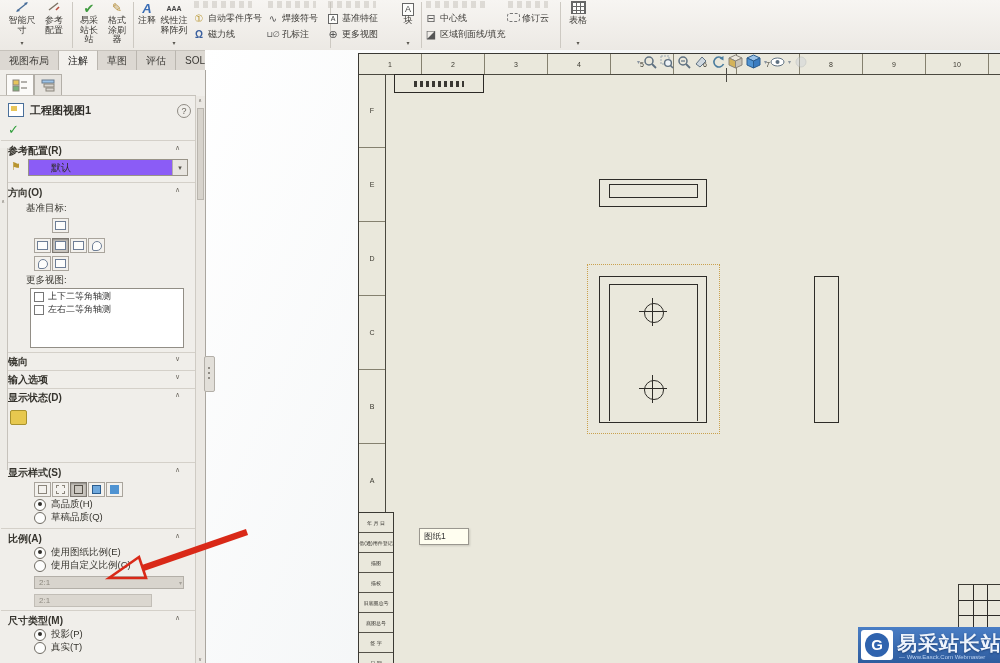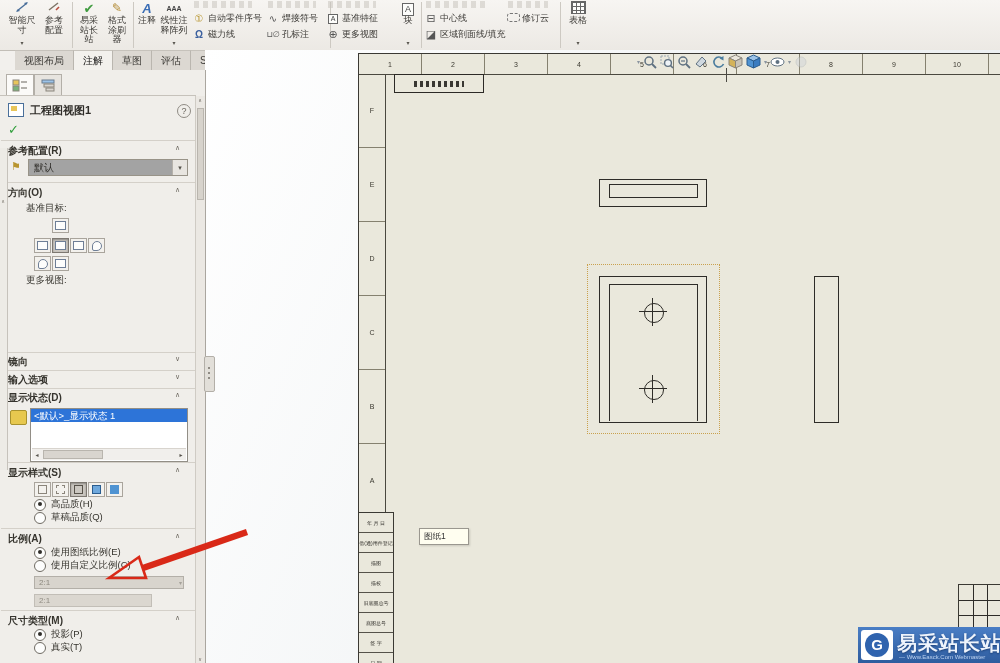--- a/index.html
+++ b/index.html
@@ -18,21 +18,21 @@
   .rcut{height:7px;margin:0 0 2px 2px;background:repeating-linear-gradient(90deg,#c9c5be 0 5px,rgba(0,0,0,0) 5px 9px);opacity:.55}
   .rsm{height:16px;display:flex;align-items:center;font-size:9px;color:#3e3c38;white-space:nowrap}
   .sic{flex:0 0 14px;width:14px;text-align:center;margin-right:2px;font-size:10px}
   .boxA{display:inline-block;border:1px solid #666;font-size:7px;line-height:8px;padding:0 2px;color:#444;background:#fdfdfb}
   .cloudic{display:inline-block;width:11px;height:7px;border:1px dashed #777;border-radius:3px}
   .tblic{display:inline-block;width:13px;height:11px;border:1px solid #666;
          background-image:linear-gradient(#666 1px,transparent 1px),linear-gradient(90deg,#666 1px,transparent 1px);
          background-size:4px 4px;background-color:#fdfdfb}
 
   
-  .tabstrip{position:absolute;left:15px;top:50px;width:312px;height:20px;display:flex;background:#14532d;border-bottom:1px solid #b2aea7}
+  .tabstrip{position:absolute;left:0;top:50px;width:312px;height:20px;display:flex;background:#14532d;border-bottom:1px solid #b2aea7}
   .ctab{padding:0 9px;font-size:10px;line-height:19px;color:#3a3834;background:#dcd8d2;
         border-right:1px solid #bab6af;border-top:1px solid #c6c2bb;white-space:nowrap}
   .ctab.active{background:#f3f1ed;color:#161514}
 
   
   .graphics{position:absolute;left:205px;top:50px;width:795px;height:613px;
             background:linear-gradient(115deg,#ffffff,#f4f6f7 45%,#e6eaed)}
   .sheet{position:absolute;left:153px;top:3px;width:642px;height:610px;background:#eae8dc;
          border-left:1.5px solid #3b3933;border-top:1.5px solid #3b3933}
   .zrow{position:absolute;left:0;top:0;width:642px;height:20px;display:flex;border-bottom:1px solid #4a483f}
@@ -72,22 +72,22 @@
   .dv-icon{position:relative;width:14px;height:12px;border:1px solid #4a6f9a;background:#fff;margin-right:6px}
   .dv-icon i{position:absolute;left:2px;top:2px;width:6px;height:5px;background:#e8c55a}
   .pmtitle{font-size:11px;font-weight:bold;color:#2f2d29}
   .help{position:absolute;right:14px;top:34px;width:12px;height:12px;border:1px solid #8f8b84;border-radius:50%;
         font-size:9px;color:#6b675f;text-align:center;line-height:12px}
   .okcheck{position:absolute;left:8px;top:52px;color:#2e9e3a;font-size:13px;font-weight:bold}
   .hr{position:absolute;left:1px;right:9px;height:1px;background:#d4d0c9}
   .sech{position:absolute;left:8px;width:178px;font-size:10px;font-weight:bold;color:#36342e;height:13px}
   .caret{position:absolute;right:6px;top:0;font-size:7px;color:#6e6a62;font-weight:normal}
   .cfgicon{position:absolute;left:11px;top:90px;color:#b8952f;font-size:11px}
-  .combo{position:absolute;left:28px;top:89px;width:160px;height:17px;background:#a3a3a3;border:1px solid #989388;
-         font-size:10px;color:#2f2d29;line-height:16px;padding-left:5px;box-sizing:border-box}
+  .combo{position:absolute;left:28px;top:89px;width:160px;height:17px;background:#8b5cf6;border:1px solid #989388;
+         font-size:10px;color:#2f2d29;line-height:16px;padding-left:22px;box-sizing:border-box}
   .cdd{position:absolute;right:0;top:0;bottom:0;width:14px;border-left:1px solid #b5b1aa;background:#e8e5e0;
        font-size:7px;text-align:center;line-height:15px;color:#55524b}
   .plab{position:absolute;font-size:9.5px;color:#36342e}
   .vbrow{position:absolute;display:flex}
   .vb{width:17px;height:15px;border:1px solid #a9a49c;background:#f3f1ed;display:flex;align-items:center;
       justify-content:center;margin-right:1px;box-sizing:border-box}
   .vb i{display:block;width:9px;height:7px;border:1px solid #6e7e96;background:#fdfdfc}
   .vb.iso i{border-radius:50% 50% 50% 2px;width:8px;height:8px}
   .vb.selected{background:#cbc7c0;border-color:#7d7871;box-shadow:inset 0 1px 2px rgba(0,0,0,.3)}
   .morebox{position:absolute;left:30px;top:218px;width:152px;height:58px;background:#fff;border:1px solid #928e86;overflow:hidden}
@@ -527,49 +527,49 @@
     <div class="vbrow" style="left:34px;top:186px">
 
     <div class="vb iso">
           <i></i>
         </div>
         <div class="vb">
           <i></i>
         </div>
       </div>
     <div class="plab" style="left:26px;top:204px">更多视图:</div>
+    <div class="morebox">
+
+        <div class="mvi">
+          <span class="cb"></span>
+          <span>上下二等角轴测</span>
+        </div>
+
+        <div class="mvi">
+          <span class="cb"></span>
+          <span>左右二等角轴测</span>
+        </div>
+      </div>
 
     <div class="hr" style="top:282px"></div>
     <div class="sech" style="top:285px">
       <span>镜向</span>
       <span class="caret">∨</span>
     </div>
     <div class="hr" style="top:300px"></div>
     <div class="sech" style="top:303px">
       <span>输入选项</span>
       <span class="caret">∨</span>
     </div>
     <div class="hr" style="top:318px"></div>
     <div class="sech" style="top:321px">
       <span>显示状态(D)</span>
       <span class="caret">∧</span>
     </div>
     <div class="dsicon"></div>
-    <div class="dslist">
-
-      <div class="dshscroll">
-        <span class="harrow">◂</span>
-        <span class="hthumb"></span>
-        <span class="harrow" style="position:absolute;right:0">▸</span>
-      </div>
-
-        <div class="dsrow sel">
-          <span>&lt;默认&gt;_显示状态 1</span>
-        </div>
-      </div>
 
     <div class="hr" style="top:392px"></div>
     <div class="sech" style="top:396px">
       <span>显示样式(S)</span>
       <span class="caret">∧</span>
     </div>
     <div class="sbrow">
 
     <div class="sb wire">
           <i></i>

